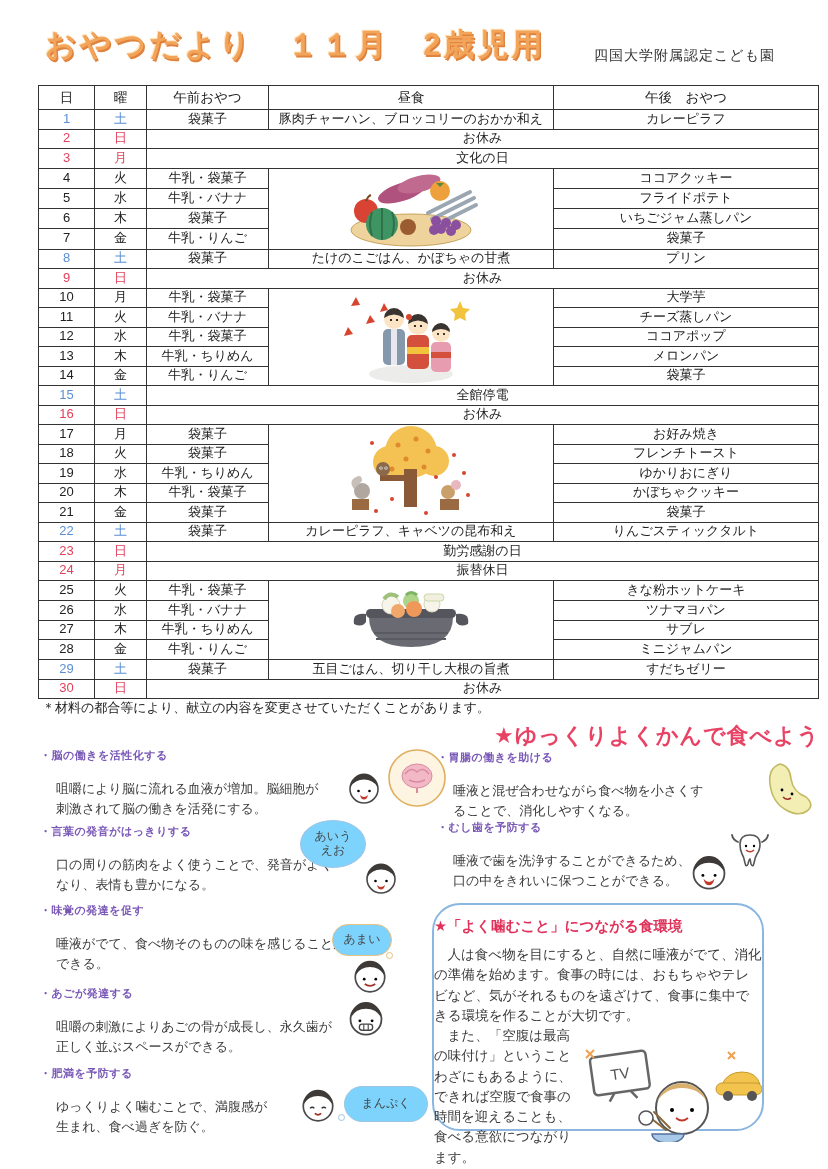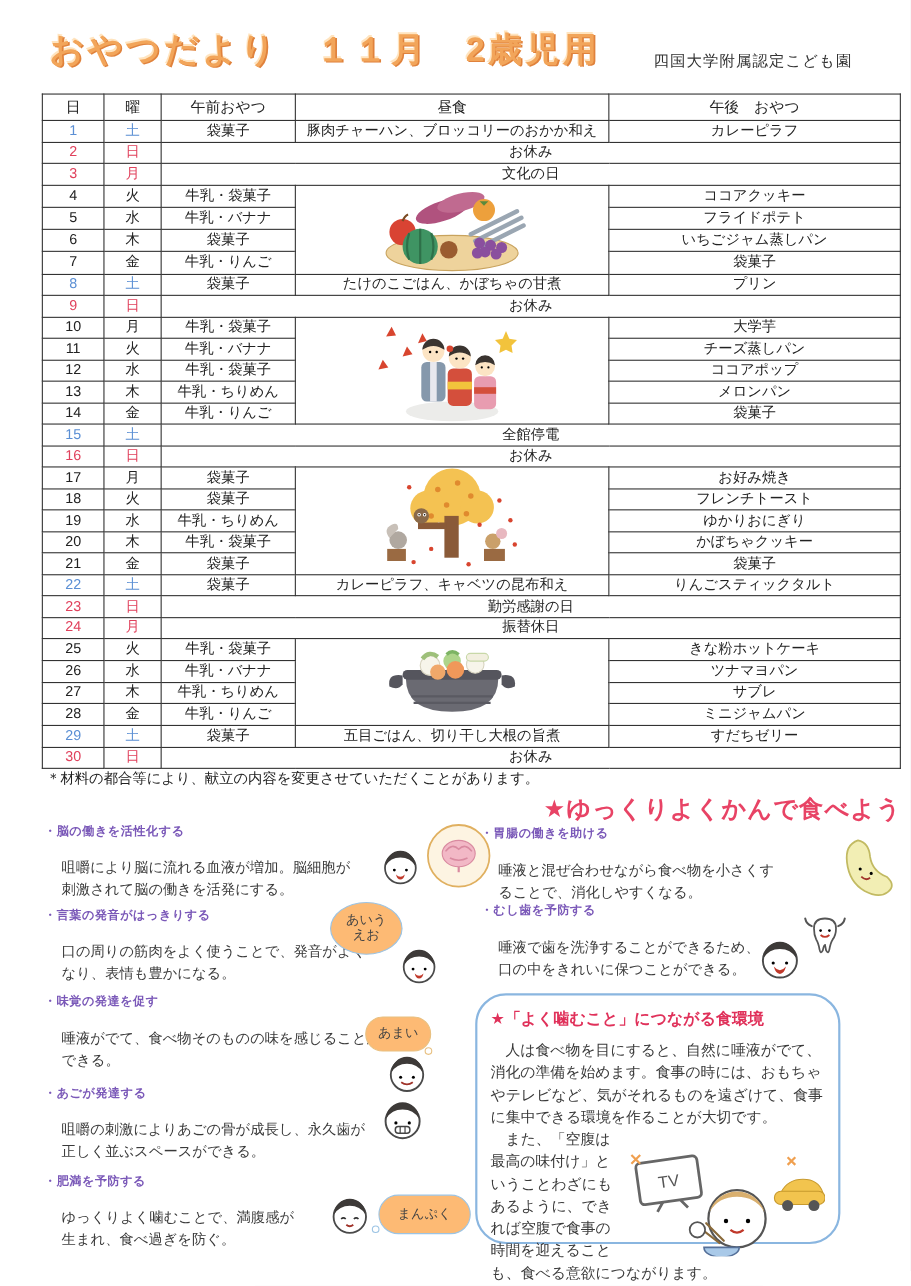--- a/index.html
+++ b/index.html
@@ -39,29 +39,29 @@
   #sec-obesity{left:40px;top:1066px;width:300px}
   #sec-obesity p{width:218px}
   #sec-stomach{left:437px;top:750px;width:330px}
   #sec-stomach p{width:258px}
   #sec-cavity{left:437px;top:820px;width:330px}
   #sec-cavity p{width:246px}
   
   .icon-abs{position:absolute;}
   .bubble{position:absolute;border:1.5px solid #9cc4e4;border-radius:50%;
         display:flex;align-items:center;justify-content:center;text-align:center;
-        font-size:12px;color:#444;background:#fdba74;line-height:1.15;}
+        font-size:12px;color:#444;background:#7dd3fc;line-height:1.15;}
   #bubble-aiueo{left:300px;top:820px;width:64px;height:46px;}
   #bubble-aiueo span{width:42px;}
   #bubble-amai{left:332px;top:924px;width:58px;height:30px;border-color:#e8c080;border-radius:16px;}
   #bubble-manpuku{left:344px;top:1086px;width:82px;height:34px;border-radius:18px;}
   .dots{position:absolute;width:5px;height:5px;border:1.2px solid #9cc4e4;border-radius:50%;background:#fff;}
   
   .chew-box{position:absolute;left:432px;top:903px;width:332px;height:228px;
-        border:2px solid #8ab6e0;border-radius:28px;padding:12px 12px 10px;box-sizing:border-box;}
+        border:2px solid #8ab6e0;border-radius:28px;padding:12px 0 10px;box-sizing:border-box;}
   .chew-box h3{margin:0 0 9px 0;font-size:14.5px;color:#e0315a;font-weight:bold;}
   .chew-box p{margin:0;font-size:13.5px;line-height:1.5;color:#3a3a3a;}
   .art-float{float:right;width:180px;height:96px;margin:20px 0 0 6px;}
 </style>
 </head>
 <body>
 
 <div class="page">
 
   <div class="doc-title">おやつだより　１１月　2歳児用</div>

